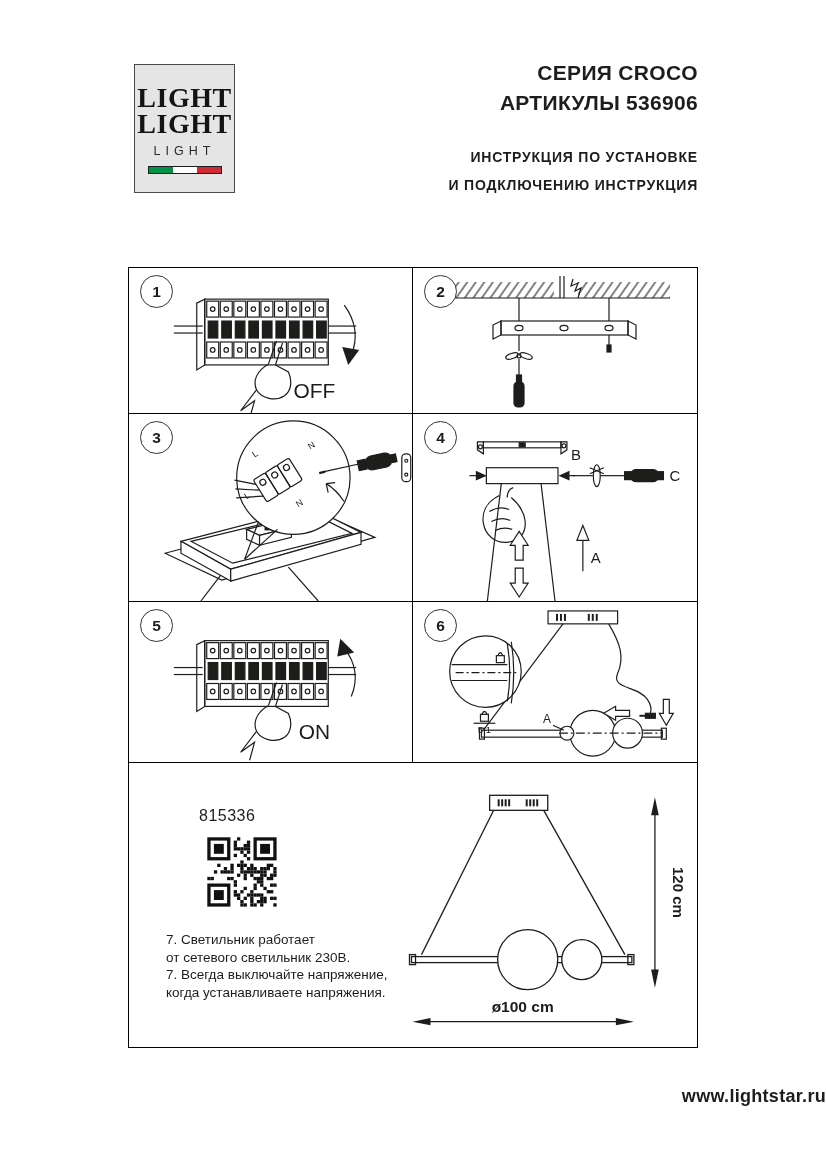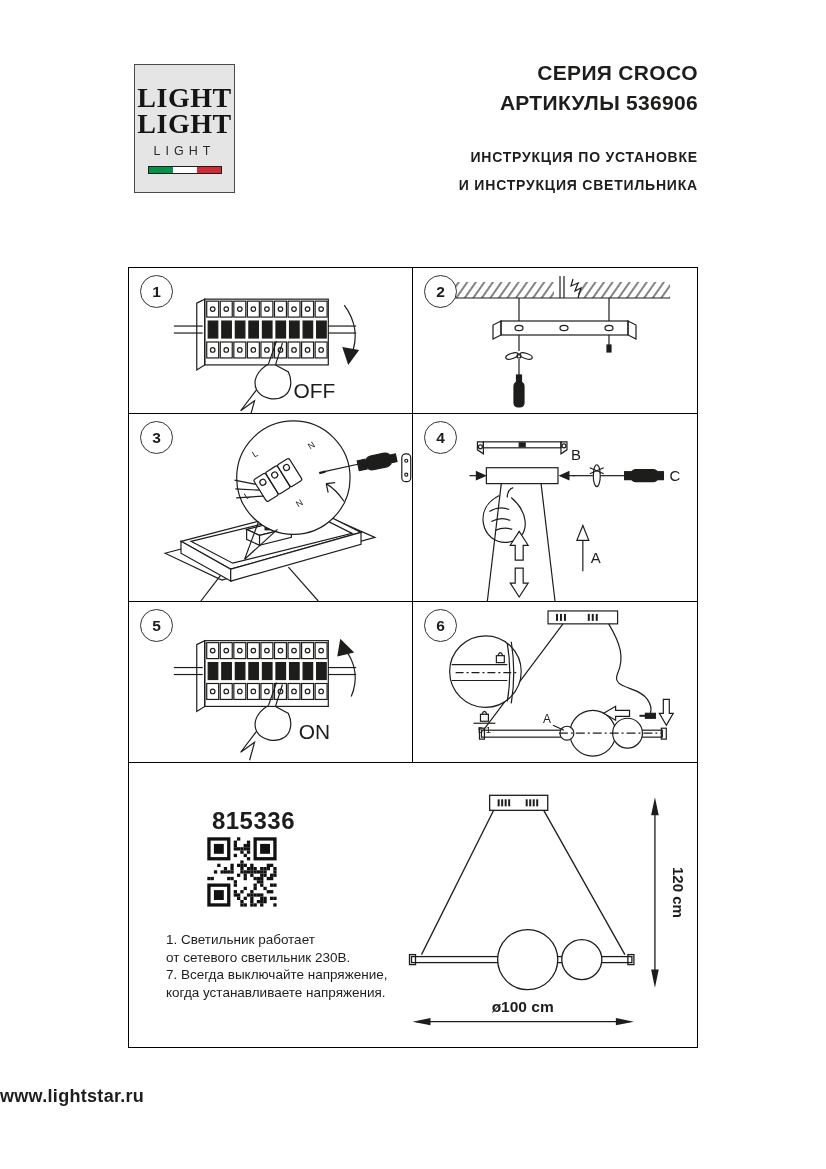--- a/index.html
+++ b/index.html
@@ -27,28 +27,28 @@
   .cell{position:relative;border-right:1.4px solid #000;border-bottom:1.4px solid #000;overflow:hidden;}
   .cell.last-col{border-right:none;}
   .cell.bottom{grid-column:1/3;border-bottom:none;border-right:none;}
   .badge{position:absolute;left:11px;top:7px;width:31px;height:31px;border:1.4px solid #333;
     border-radius:50%;display:flex;align-items:center;justify-content:center;
     font-size:15.5px;font-weight:bold;background:#fff;z-index:2;}
   svg.illus{position:absolute;inset:0;width:100%;height:100%;display:block;}
   svg text{font-family:"Liberation Sans",sans-serif;fill:#1d1d1b;stroke:none;}
 
   
-  .article-no{position:absolute;left:70px;top:44px;width:96px;text-align:right;
-    font-size:24px;font-weight:bold;letter-spacing:.5px;}
+  .article-no{position:absolute;left:70px;top:44px;width:96px;text-align:left;
+    font-size:16px;font-weight:normal;letter-spacing:.5px;}
   .qr{position:absolute;left:76px;top:72px;width:74px;height:74px;background:#fff;}
   .notes{position:absolute;left:37px;top:168px;width:255px;font-size:13.5px;line-height:17.5px;}
   .notes span{display:block;}
 
   
-  .footer{position:absolute;left:0;top:1086px;width:100%;text-align:left;
+  .footer{position:absolute;left:0;top:1086px;width:100%;text-align:right;
     font-size:18px;font-weight:bold;letter-spacing:.3px;}
 </style>
 </head>
 <body>
 
 <div class="page">
 
   <div class="logo-box">
     <div class="logo-word first">LIGHT</div>
     <div class="logo-word">LIGHT</div>
@@ -58,21 +58,21 @@
       <span style="background:#ffffff"></span>
       <span style="background:#ce2b37"></span>
     </div>
   </div>
 
   <div class="head-text">
     <div class="head-line">СЕРИЯ CROCO</div>
     <div class="head-line">АРТИКУЛЫ 536906</div>
     <div class="head-title">
       <div>ИНСТРУКЦИЯ ПО УСТАНОВКЕ</div>
-      <div>И ИНСТРУКЦИЯ СВЕТИЛЬНИКА</div>
+      <div>И ПОДКЛЮЧЕНИЮ ИНСТРУКЦИЯ</div>
     </div>
   </div>
 
   <div class="grid">
 
     <div class="cell">
       <div class="badge">1</div>
       <svg class="illus" viewBox="0 0 284 143">
         <g stroke="#1d1d1b" fill="none" stroke-width="1.2">
           <line x1="45" y1="57" x2="74" y2="57"></line>
@@ -495,21 +495,21 @@
           <rect x="5.6" y="5.6" width="16.5" height="16.5" fill="#fff"></rect>
           <rect x="8.899999999999999" y="8.899999999999999" width="9.899999999999999" height="9.899999999999999" fill="#111"></rect>
           <rect x="48.49999999999999" y="2.3" width="23.099999999999998" height="23.099999999999998" fill="#111"></rect>
           <rect x="51.8" y="5.6" width="16.5" height="16.5" fill="#fff"></rect>
           <rect x="55.099999999999994" y="8.899999999999999" width="9.899999999999999" height="9.899999999999999" fill="#111"></rect>
           <rect x="2.3" y="48.49999999999999" width="23.099999999999998" height="23.099999999999998" fill="#111"></rect>
           <rect x="5.6" y="51.8" width="16.5" height="16.5" fill="#fff"></rect>
           <rect x="8.899999999999999" y="55.099999999999994" width="9.899999999999999" height="9.899999999999999" fill="#111"></rect>
         </svg>
       <div class="notes">
-        <span>1. Светильник работает</span>
+        <span>7. Светильник работает</span>
         <span>от сетевого светильник 230В.</span>
         <span>7. Всегда выключайте напряжение,</span>
         <span>когда устанавливаете напряжения.</span>
       </div>
       <svg class="illus" viewBox="0 0 567 283" style="pointer-events:none;">
         <g stroke="#1d1d1b" fill="none" stroke-width="1.3">
           <rect x="360" y="32" width="58" height="15"></rect>
           <g stroke-width="2">
             <line x1="369" y1="36" x2="369" y2="43"></line>
               <line x1="372.5" y1="36" x2="372.5" y2="43"></line>

